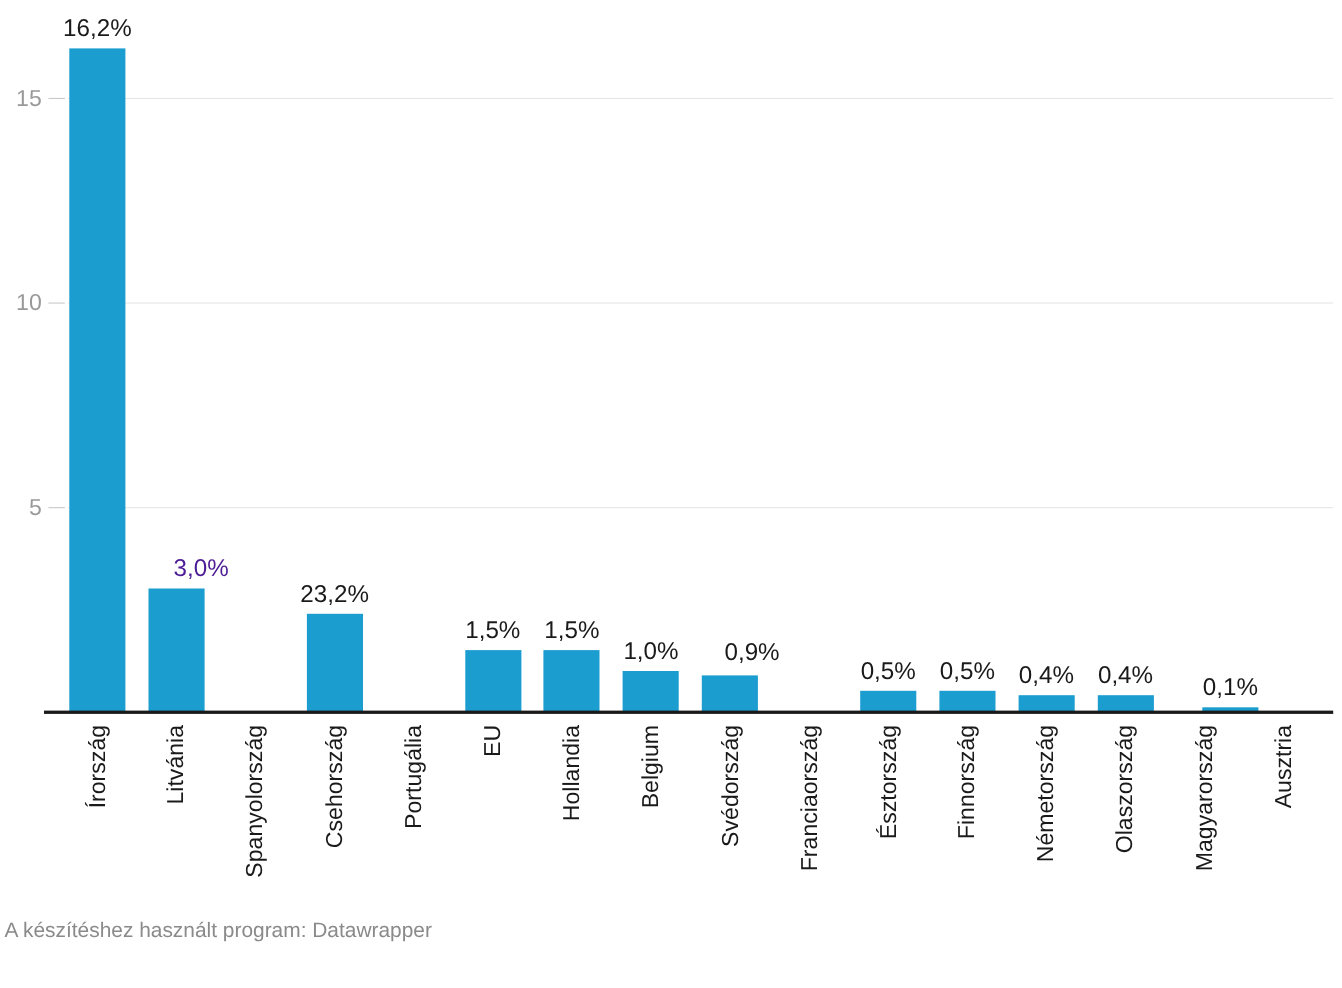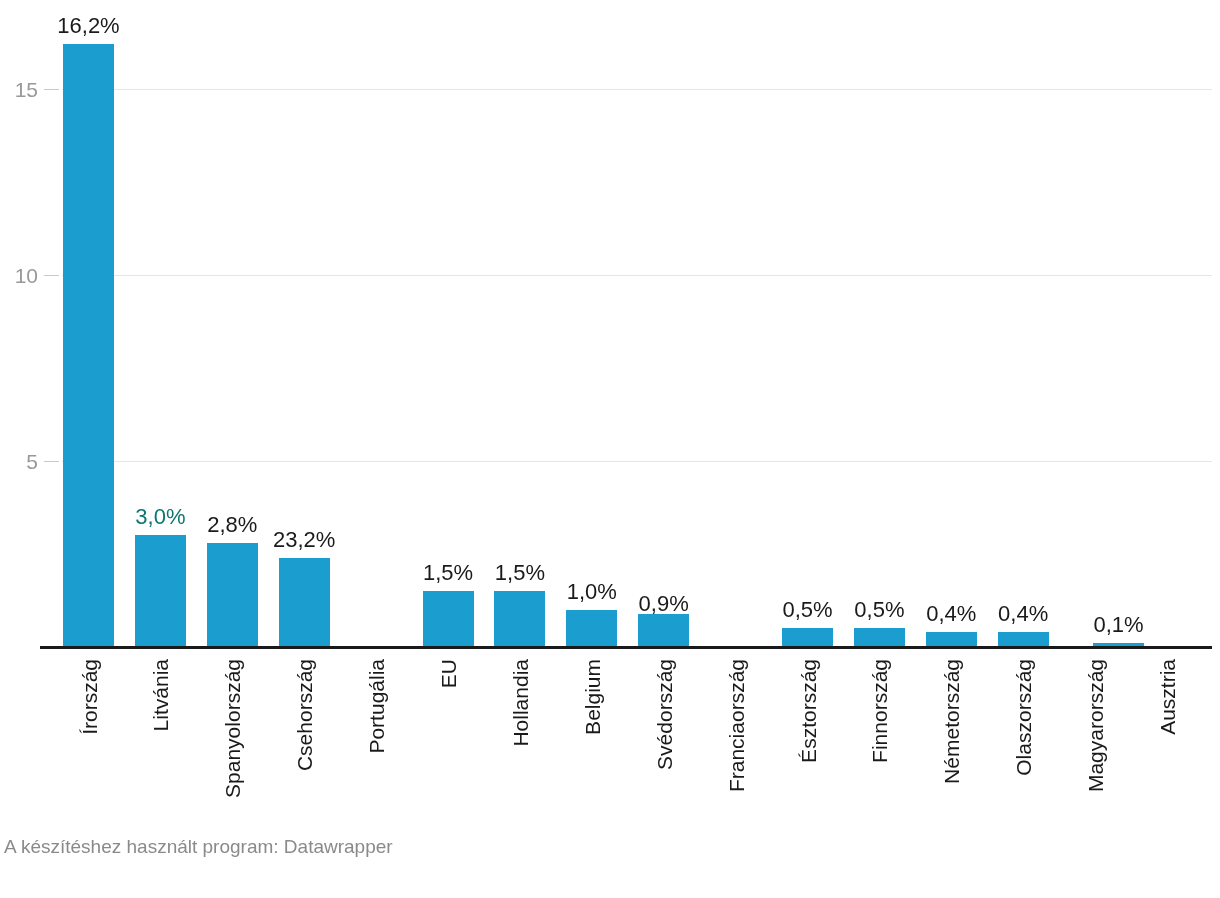--- a/index.html
+++ b/index.html
@@ -165,45 +165,41 @@
         </div>
         <div class="ytick-label" style="top: 79px; color: rgb(153, 153, 153);">15</div>
       </div>
     <div class="bars" id="bars">
         <div class="bar-group" style="left: 63px; height: 660px;">
           <div class="bar" style="bottom: 13px; height: 602.64px; width: 51px; background: rgb(27, 157, 208);"></div>
           <div class="bar-value" style="bottom: 622.64px; color: rgb(26, 26, 26);">16,2%</div>
         </div>
         <div class="bar-group" style="left: 134.9px; height: 660px;">
           <div class="bar" style="bottom: 13px; height: 111.6px; width: 51px; background: rgb(27, 157, 208);"></div>
-          <div class="bar-value" style="bottom: 131.6px; color: #0f766e;">3,0%</div>
-        </div>
-        <div class="bar-group" style="left: 206.8px; height: 660px;">
-          <div class="bar" style="bottom: 13px; height: 104.16px; width: 51px; background: rgb(27, 157, 208);"></div>
-          <div class="bar-value" style="bottom: 124.16px; color: rgb(26, 26, 26);">2,8%</div>
+          <div class="bar-value" style="bottom: 131.6px; color: #4c1d95; text-align: right;">3,0%</div>
         </div>
         <div class="bar-group" style="left: 278.7px; height: 660px;">
           <div class="bar" style="bottom: 13px; height: 89.28px; width: 51px; background: rgb(27, 157, 208);"></div>
           <div class="bar-value" style="bottom: 109.28px; color: rgb(26, 26, 26);">23,2%</div>
         </div>
         <div class="bar-group" style="left: 422.5px; height: 660px;">
           <div class="bar" style="bottom: 13px; height: 55.8px; width: 51px; background: rgb(27, 157, 208);"></div>
           <div class="bar-value" style="bottom: 75.8px; color: rgb(26, 26, 26);">1,5%</div>
         </div>
         <div class="bar-group" style="left: 494.4px; height: 660px;">
           <div class="bar" style="bottom: 13px; height: 55.8px; width: 51px; background: rgb(27, 157, 208);"></div>
           <div class="bar-value" style="bottom: 75.8px; color: rgb(26, 26, 26);">1,5%</div>
         </div>
         <div class="bar-group" style="left: 566.3px; height: 660px;">
           <div class="bar" style="bottom: 13px; height: 37.2px; width: 51px; background: rgb(27, 157, 208);"></div>
           <div class="bar-value" style="bottom: 57.2px; color: rgb(26, 26, 26);">1,0%</div>
         </div>
         <div class="bar-group" style="left: 638.2px; height: 660px;">
           <div class="bar" style="bottom: 13px; height: 33.48px; width: 51px; background: rgb(27, 157, 208);"></div>
-          <div class="bar-value" style="bottom: 45px; color: rgb(26, 26, 26);">0,9%</div>
+          <div class="bar-value" style="bottom: 56px; color: rgb(26, 26, 26); padding-left: 20px;">0,9%</div>
         </div>
         <div class="bar-group" style="left: 782px; height: 660px;">
           <div class="bar" style="bottom: 13px; height: 18.6px; width: 51px; background: rgb(27, 157, 208);"></div>
           <div class="bar-value" style="bottom: 38.6px; color: rgb(26, 26, 26);">0,5%</div>
         </div>
         <div class="bar-group" style="left: 853.9px; height: 660px;">
           <div class="bar" style="bottom: 13px; height: 18.6px; width: 51px; background: rgb(27, 157, 208);"></div>
           <div class="bar-value" style="bottom: 38.6px; color: rgb(26, 26, 26);">0,5%</div>
         </div>
         <div class="bar-group" style="left: 925.8px; height: 660px;">

